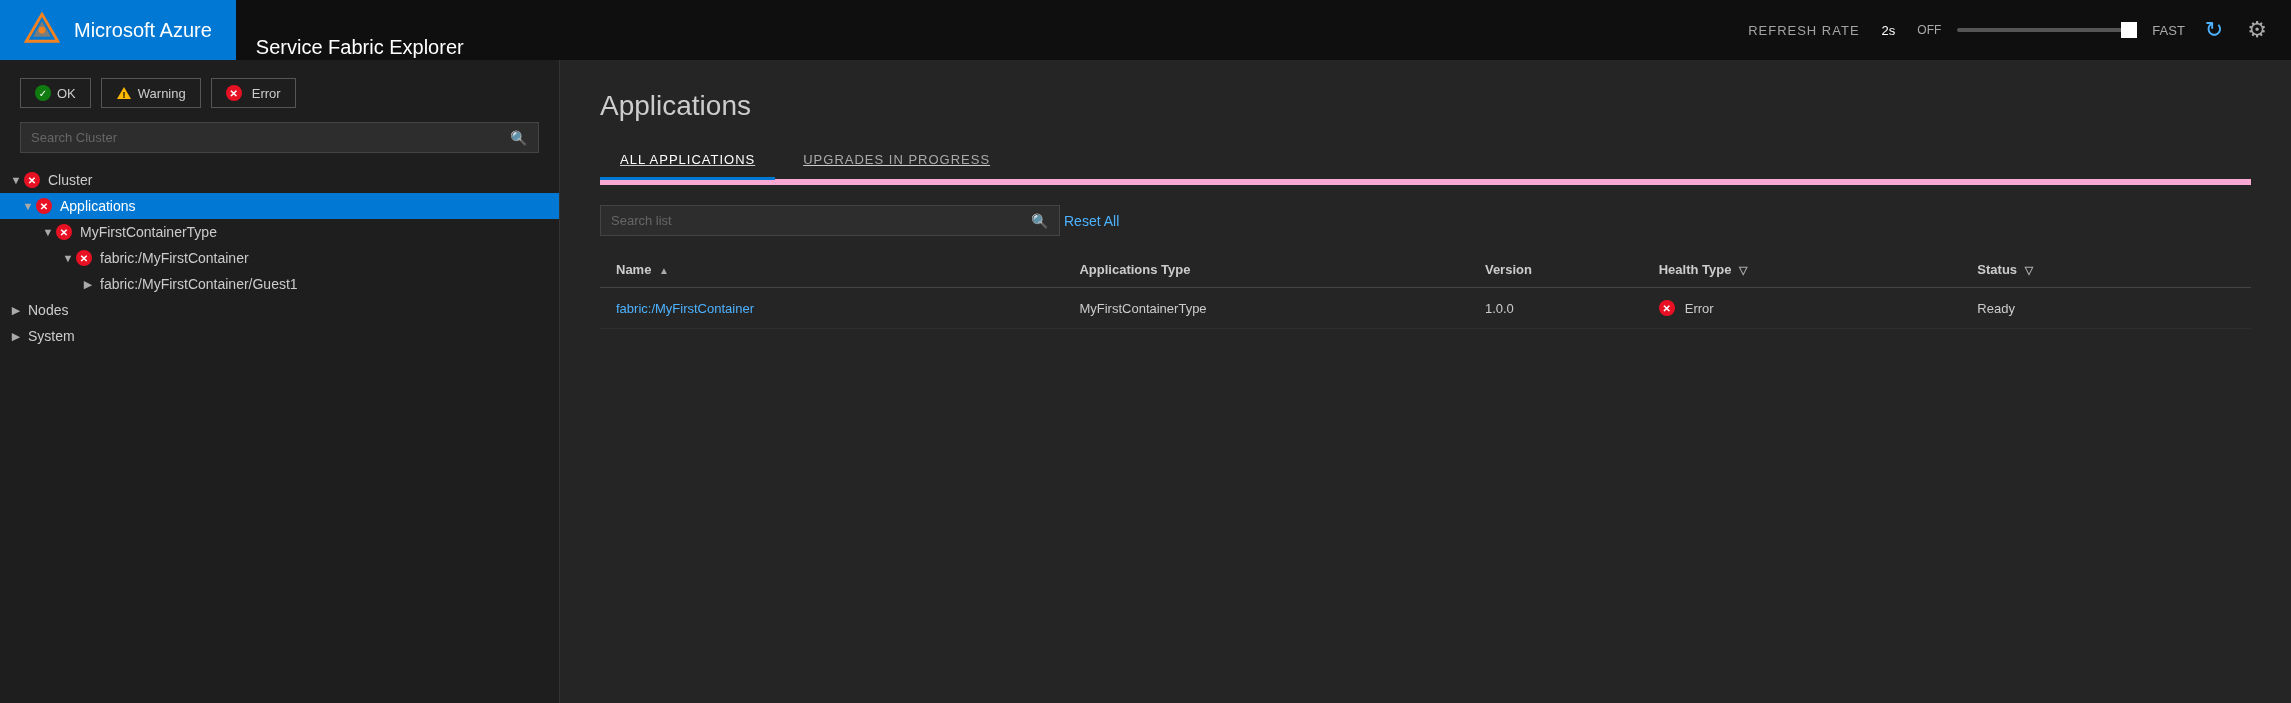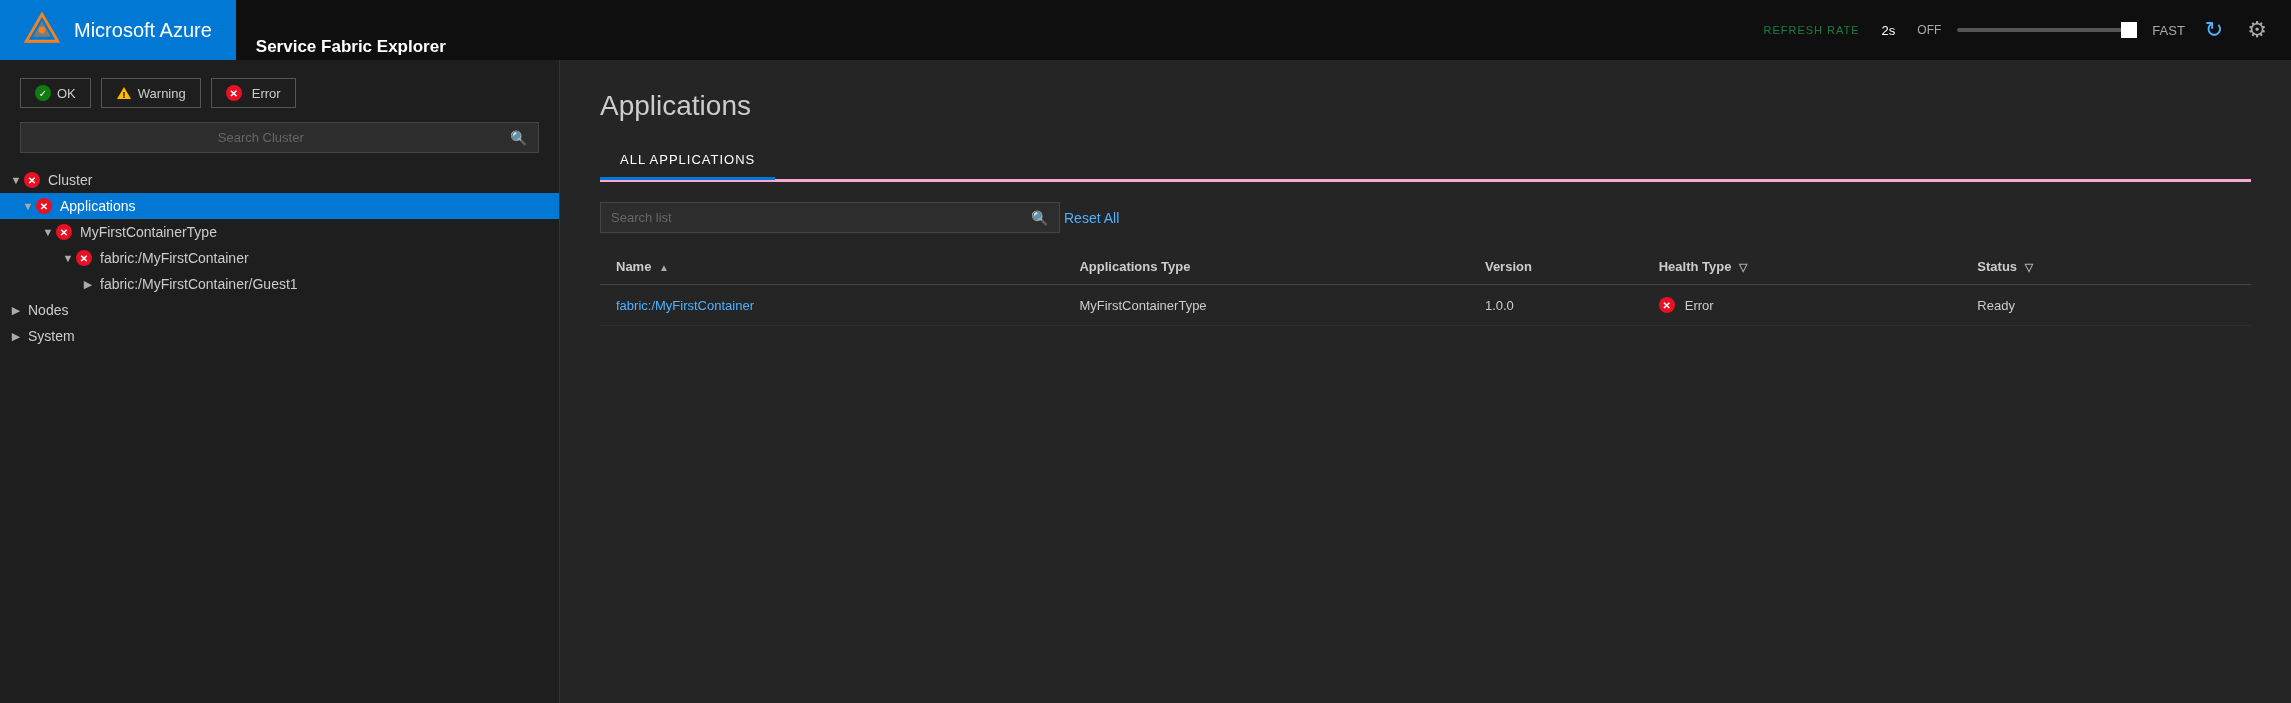--- a/index.html
+++ b/index.html
@@ -36,33 +36,33 @@
       font-weight: 400;
       white-space: nowrap;
     }
     .header-logo {
       width: 36px;
       height: 36px;
       margin-right: 14px;
     }
     .header-title {
       color: #fff;
-      font-size: 17px;
-      font-weight: 700;
+      font-size: 20px;
+      font-weight: 400;
       flex: 1;
       margin-top: 34px;
     }
     .header-controls {
       display: flex;
       align-items: center;
       gap: 16px;
     }
     .refresh-label {
-      color: #15803d;
-      font-size: 11px;
+      color: #a3a3a3;
+      font-size: 13px;
       text-transform: uppercase;
       letter-spacing: 1px;
     }
     .refresh-value {
       color: #fff;
       font-size: 13px;
       margin-left: 6px;
     }
     .refresh-off {
       color: #aaa;
@@ -140,25 +140,24 @@
       display: flex;
       align-items: center;
       margin: 0 20px 14px 20px;
       background: #2d2d2d;
       border: 1px solid #444;
     }
     .search-cluster input {
       background: transparent;
       border: none;
       color: #ccc;
-      padding: 7px 19px;
+      padding: 7px 10px;
       font-size: 13px;
       flex: 1;
       outline: none;
-      text-align: center;
     }
     .search-cluster input::placeholder { color: #666; }
     .search-icon-btn {
       background: none;
       border: none;
       color: #888;
       padding: 6px 10px;
       cursor: pointer;
       font-size: 14px;
     }
@@ -224,22 +223,23 @@
     }
     .page-title {
       font-size: 28px;
       color: #ccc;
       font-weight: 300;
       margin-bottom: 20px;
     }
     .tabs {
       display: flex;
       gap: 8px;
-      border-bottom: 3px solid #f9a8d4;
+      border-bottom: 6px solid #f9a8d4;
       margin-bottom: 20px;
+      text-decoration: underline;
     }
     .tab {
       padding: 10px 20px;
       cursor: pointer;
       font-size: 13px;
       color: #aaa;
       text-transform: uppercase;
       letter-spacing: 1px;
       border-bottom: 3px solid transparent;
       margin-bottom: -1px;
@@ -440,20 +440,21 @@
         <span class="tree-label">System</span>
       </div>
     </div>
   </div>
 
   <div class="content">
     <h1 class="page-title">Applications</h1>
 
     <div class="tabs">
       <div class="tab active">ALL APPLICATIONS</div>
+      <div class="tab">UPGRADES IN PROGRESS</div>
     </div>
 
     <div class="list-controls">
       <div class="search-list">
         <input type="text" placeholder="Search list" style="">
         <button class="search-icon-btn">
           <span>🔍</span>
         </button>
       </div>
       <button class="reset-btn">Reset All</button>

